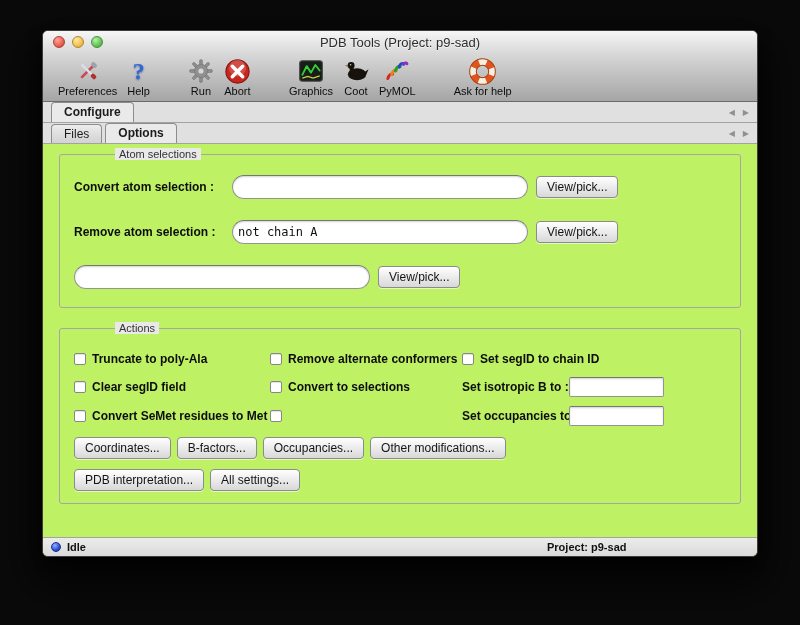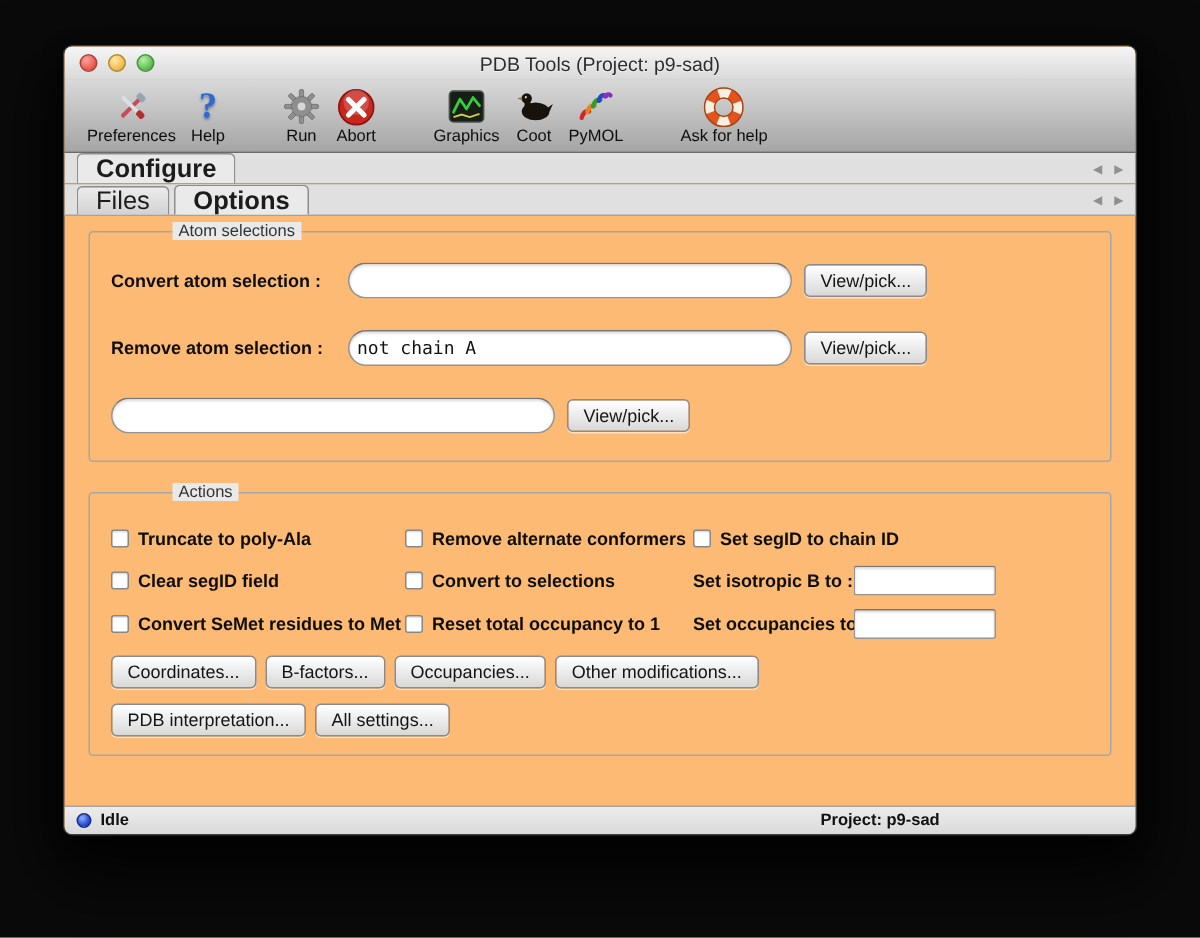--- a/index.html
+++ b/index.html
@@ -7,21 +7,21 @@
   body {
     background: #0a0a0a;
     position: relative;
     font-family: "Liberation Sans", sans-serif;
     overflow: hidden;
   }
   .window {
     position: absolute; left: 42px; top: 30px;
     width: 716px; height: 527px;
     border-radius: 6px; overflow: hidden;
-    background: #fdba74;
+    background: #bef264;
     box-shadow: 0 20px 45px 10px rgba(0,0,0,0.75), 0 3px 12px rgba(0,0,0,0.55);
     display: flex; flex-direction: column;
     border: 1px solid #3c3c3c;
   }
   
   .titlebar {
     flex: 0 0 22px; height: 22px;
     background: linear-gradient(#f6f6f6, #d9d9d9);
     position: relative;
     display: flex; align-items: center; justify-content: center;
@@ -54,21 +54,21 @@
   
   .tabrow {
     flex: 0 0 21px; height: 21px;
     background: #e0e0e0;
     border-bottom: 1px solid #a3a3a3;
     display: flex; align-items: flex-end;
     padding: 0 8px;
   }
   .tab {
     height: 19px; line-height: 18px;
-    padding: 0 12px; font-size: 17px; color: #1c1c1c;
+    padding: 0 12px; font-size: 12px; color: #1c1c1c;
     background: linear-gradient(#ececec, #d2d2d2);
     border: 1px solid #8d8d8d; border-bottom: none;
     border-radius: 4px 4px 0 0;
     margin-right: 3px;
   }
   .tab.selected { background: #eaeaea; font-weight: bold; height: 20px; line-height: 19px; }
   .tabarrows { margin-left: auto; display: flex; gap: 8px; align-items: center; padding-bottom: 5px; color: #909090; font-size: 8px; }
   .tabarrows span { line-height: 8px; }
   
   .content { flex: 1 1 auto; padding: 10px 16px 0; }
@@ -336,21 +336,20 @@
           <span class="field-label">Set isotropic B to :</span>
           <input type="text" class="field-input" value="" style="">
         </div>
 
         <div class="cb">
           <span class="box"></span>
           <span class="cb-label">Convert SeMet residues to Met</span>
         </div>
         <div class="cb">
           <span class="box"></span>
-          <span class="cb-label">Reset total occupancy to 1</span>
         </div>
         <div class="field">
           <span class="field-label">Set occupancies to :</span>
           <input type="text" class="field-input" value="" style="">
         </div>
       </div>
 
       <div class="act-buttons">
         <button class="btn">Coordinates...</button>
         <button class="btn">B-factors...</button>

